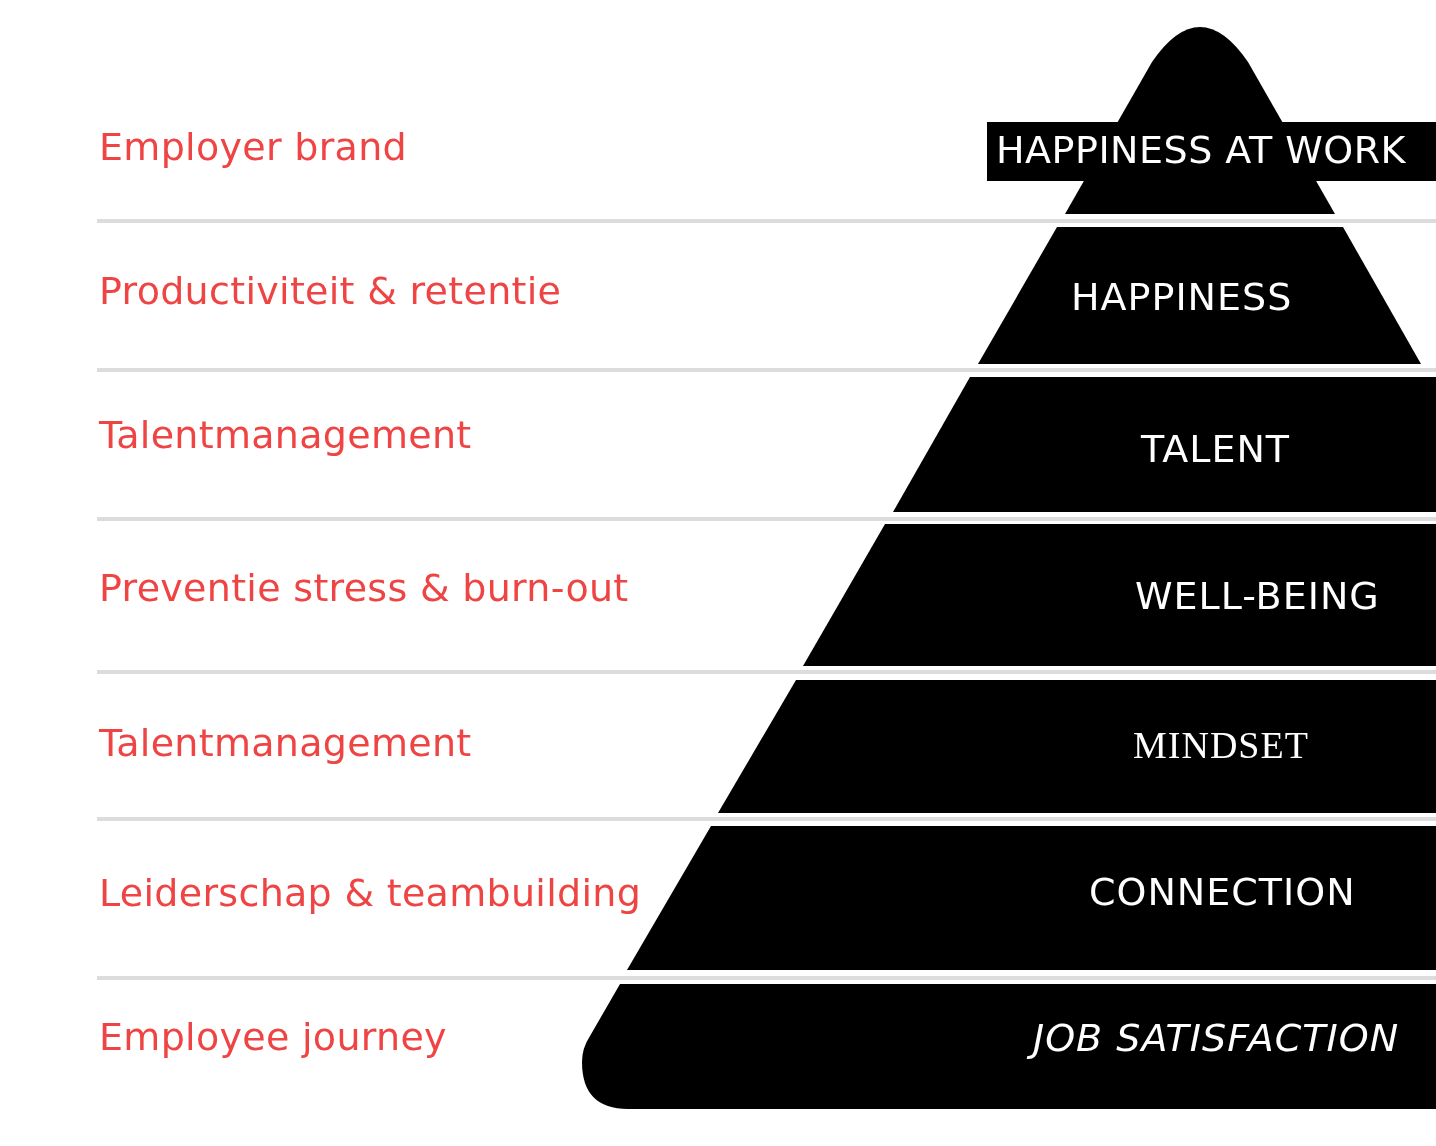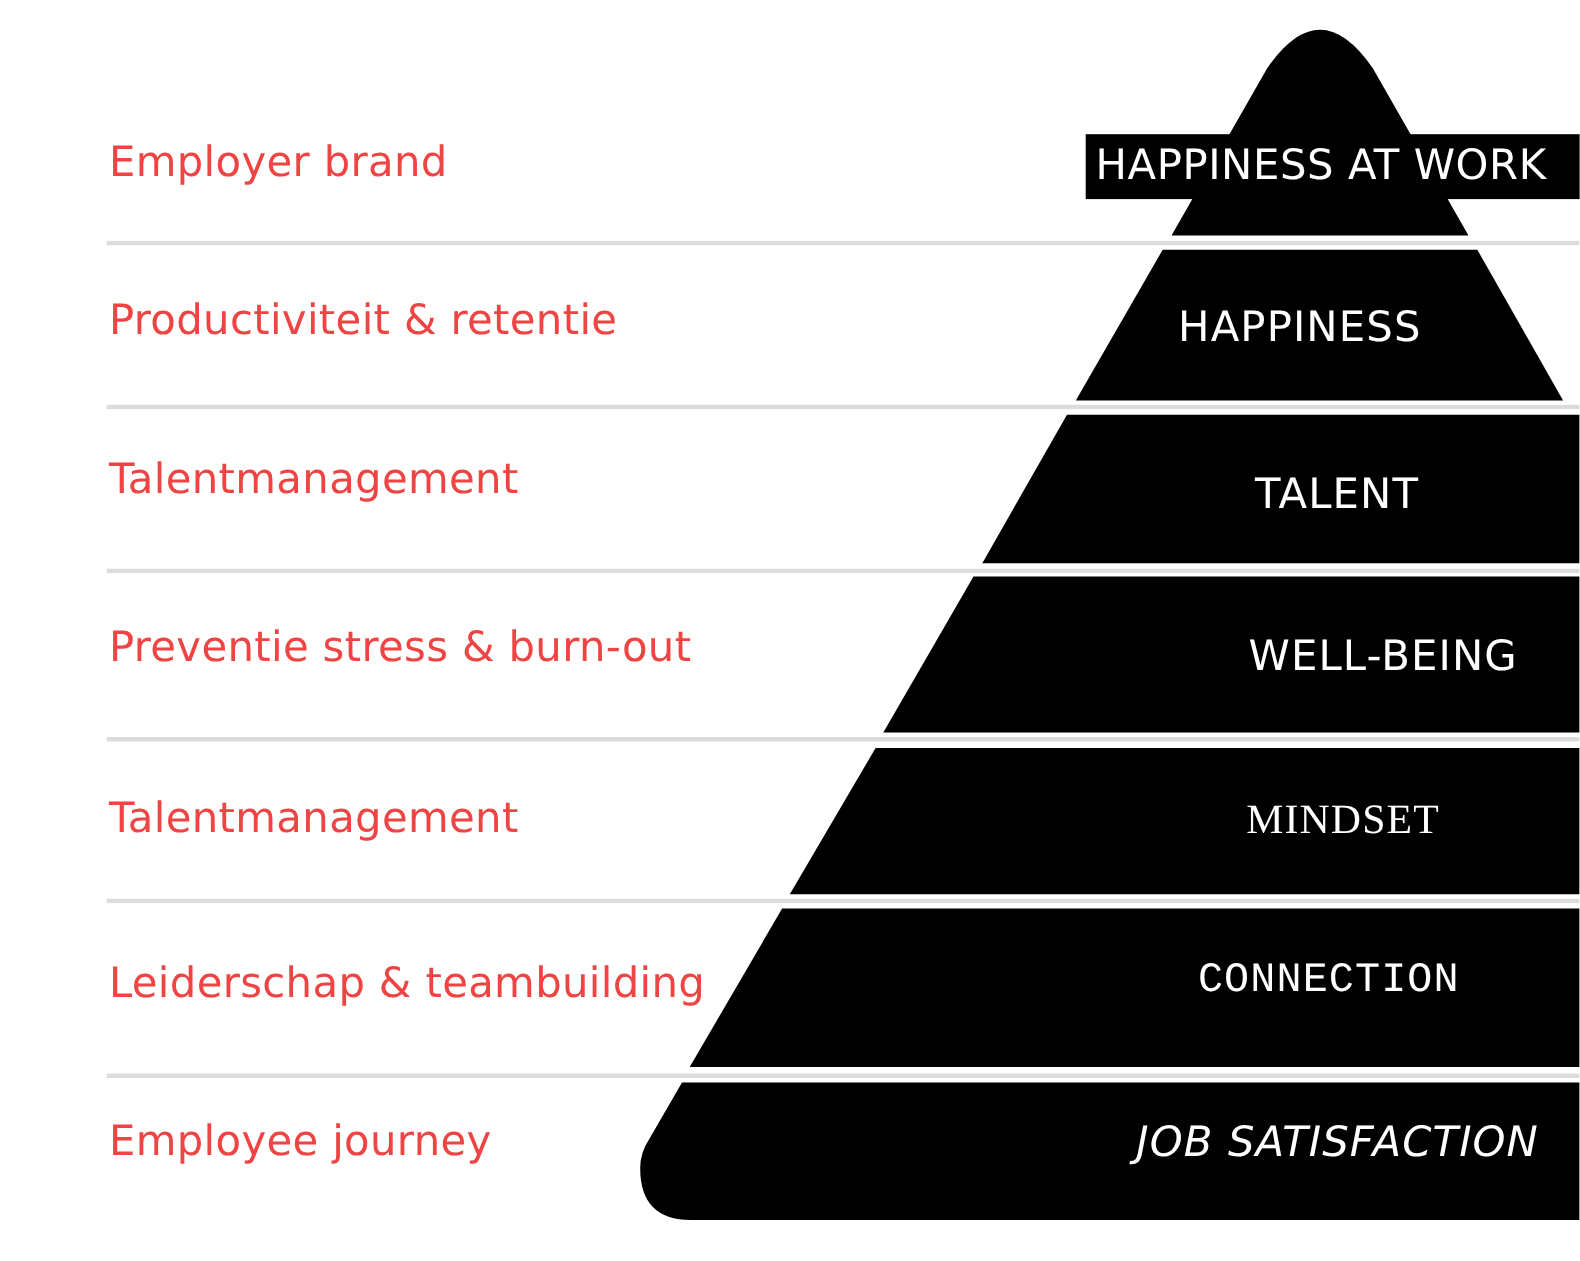--- a/index.html
+++ b/index.html
@@ -51,14 +51,14 @@
 <div class="left-label" style="top:874px">Leiderschap &amp; teambuilding</div>
 <div class="left-label" style="top:1018px">Employee journey</div>
 
 <div class="top-banner">
   <span>HAPPINESS AT WORK</span>
 </div>
 <div class="layer-label" style="left:1071px; top:278px;">HAPPINESS</div>
 <div class="layer-label" style="left:1141px; top:430px;">TALENT</div>
 <div class="layer-label" style="left:1095px; top:577px;margin-left:40px;">WELL-BEING</div>
 <div class="layer-label" style="left:1133px; top:726px;font-family:Liberation Serif, serif;">MINDSET</div>
-<div class="layer-label" style="left:1089px; top:873px;font-family:Liberation Mono, monospace;">CONNECTION</div>
+<div class="layer-label" style="left:1089px; top:873px;">CONNECTION</div>
 <div class="layer-label" style="left:1033px; top:1019px;font-style:italic;">JOB SATISFACTION</div>
 
 </body></html>

